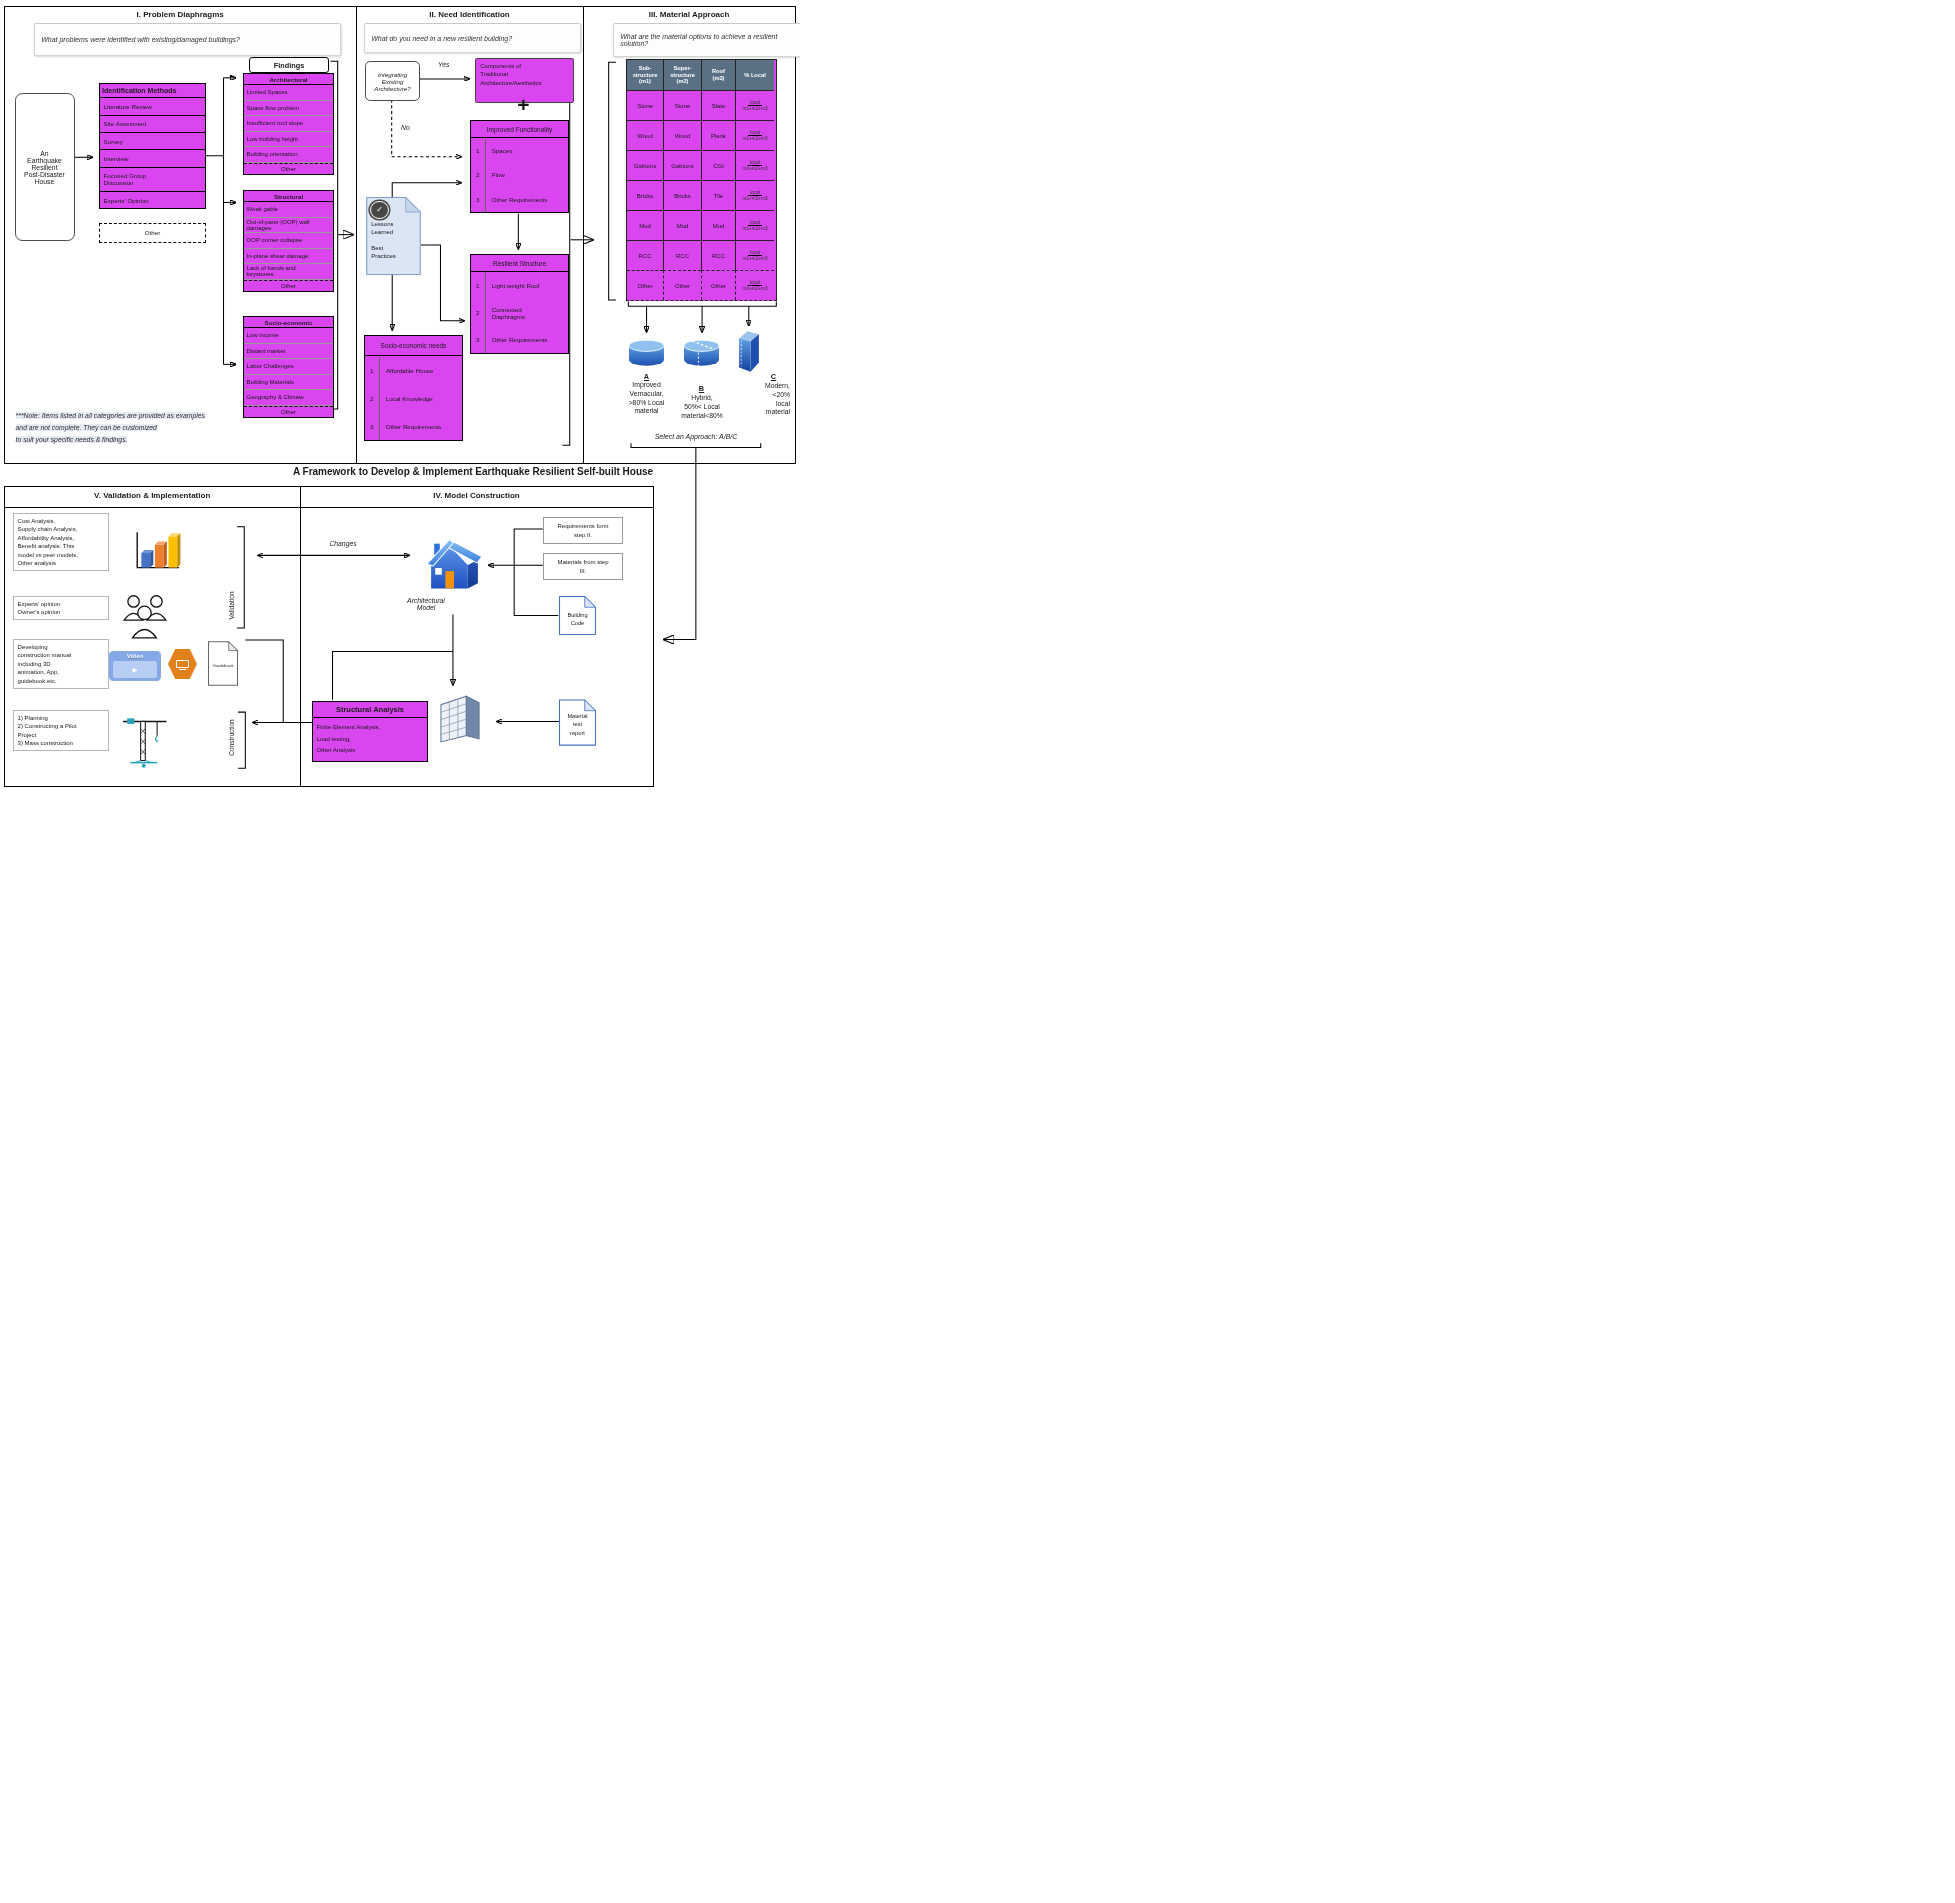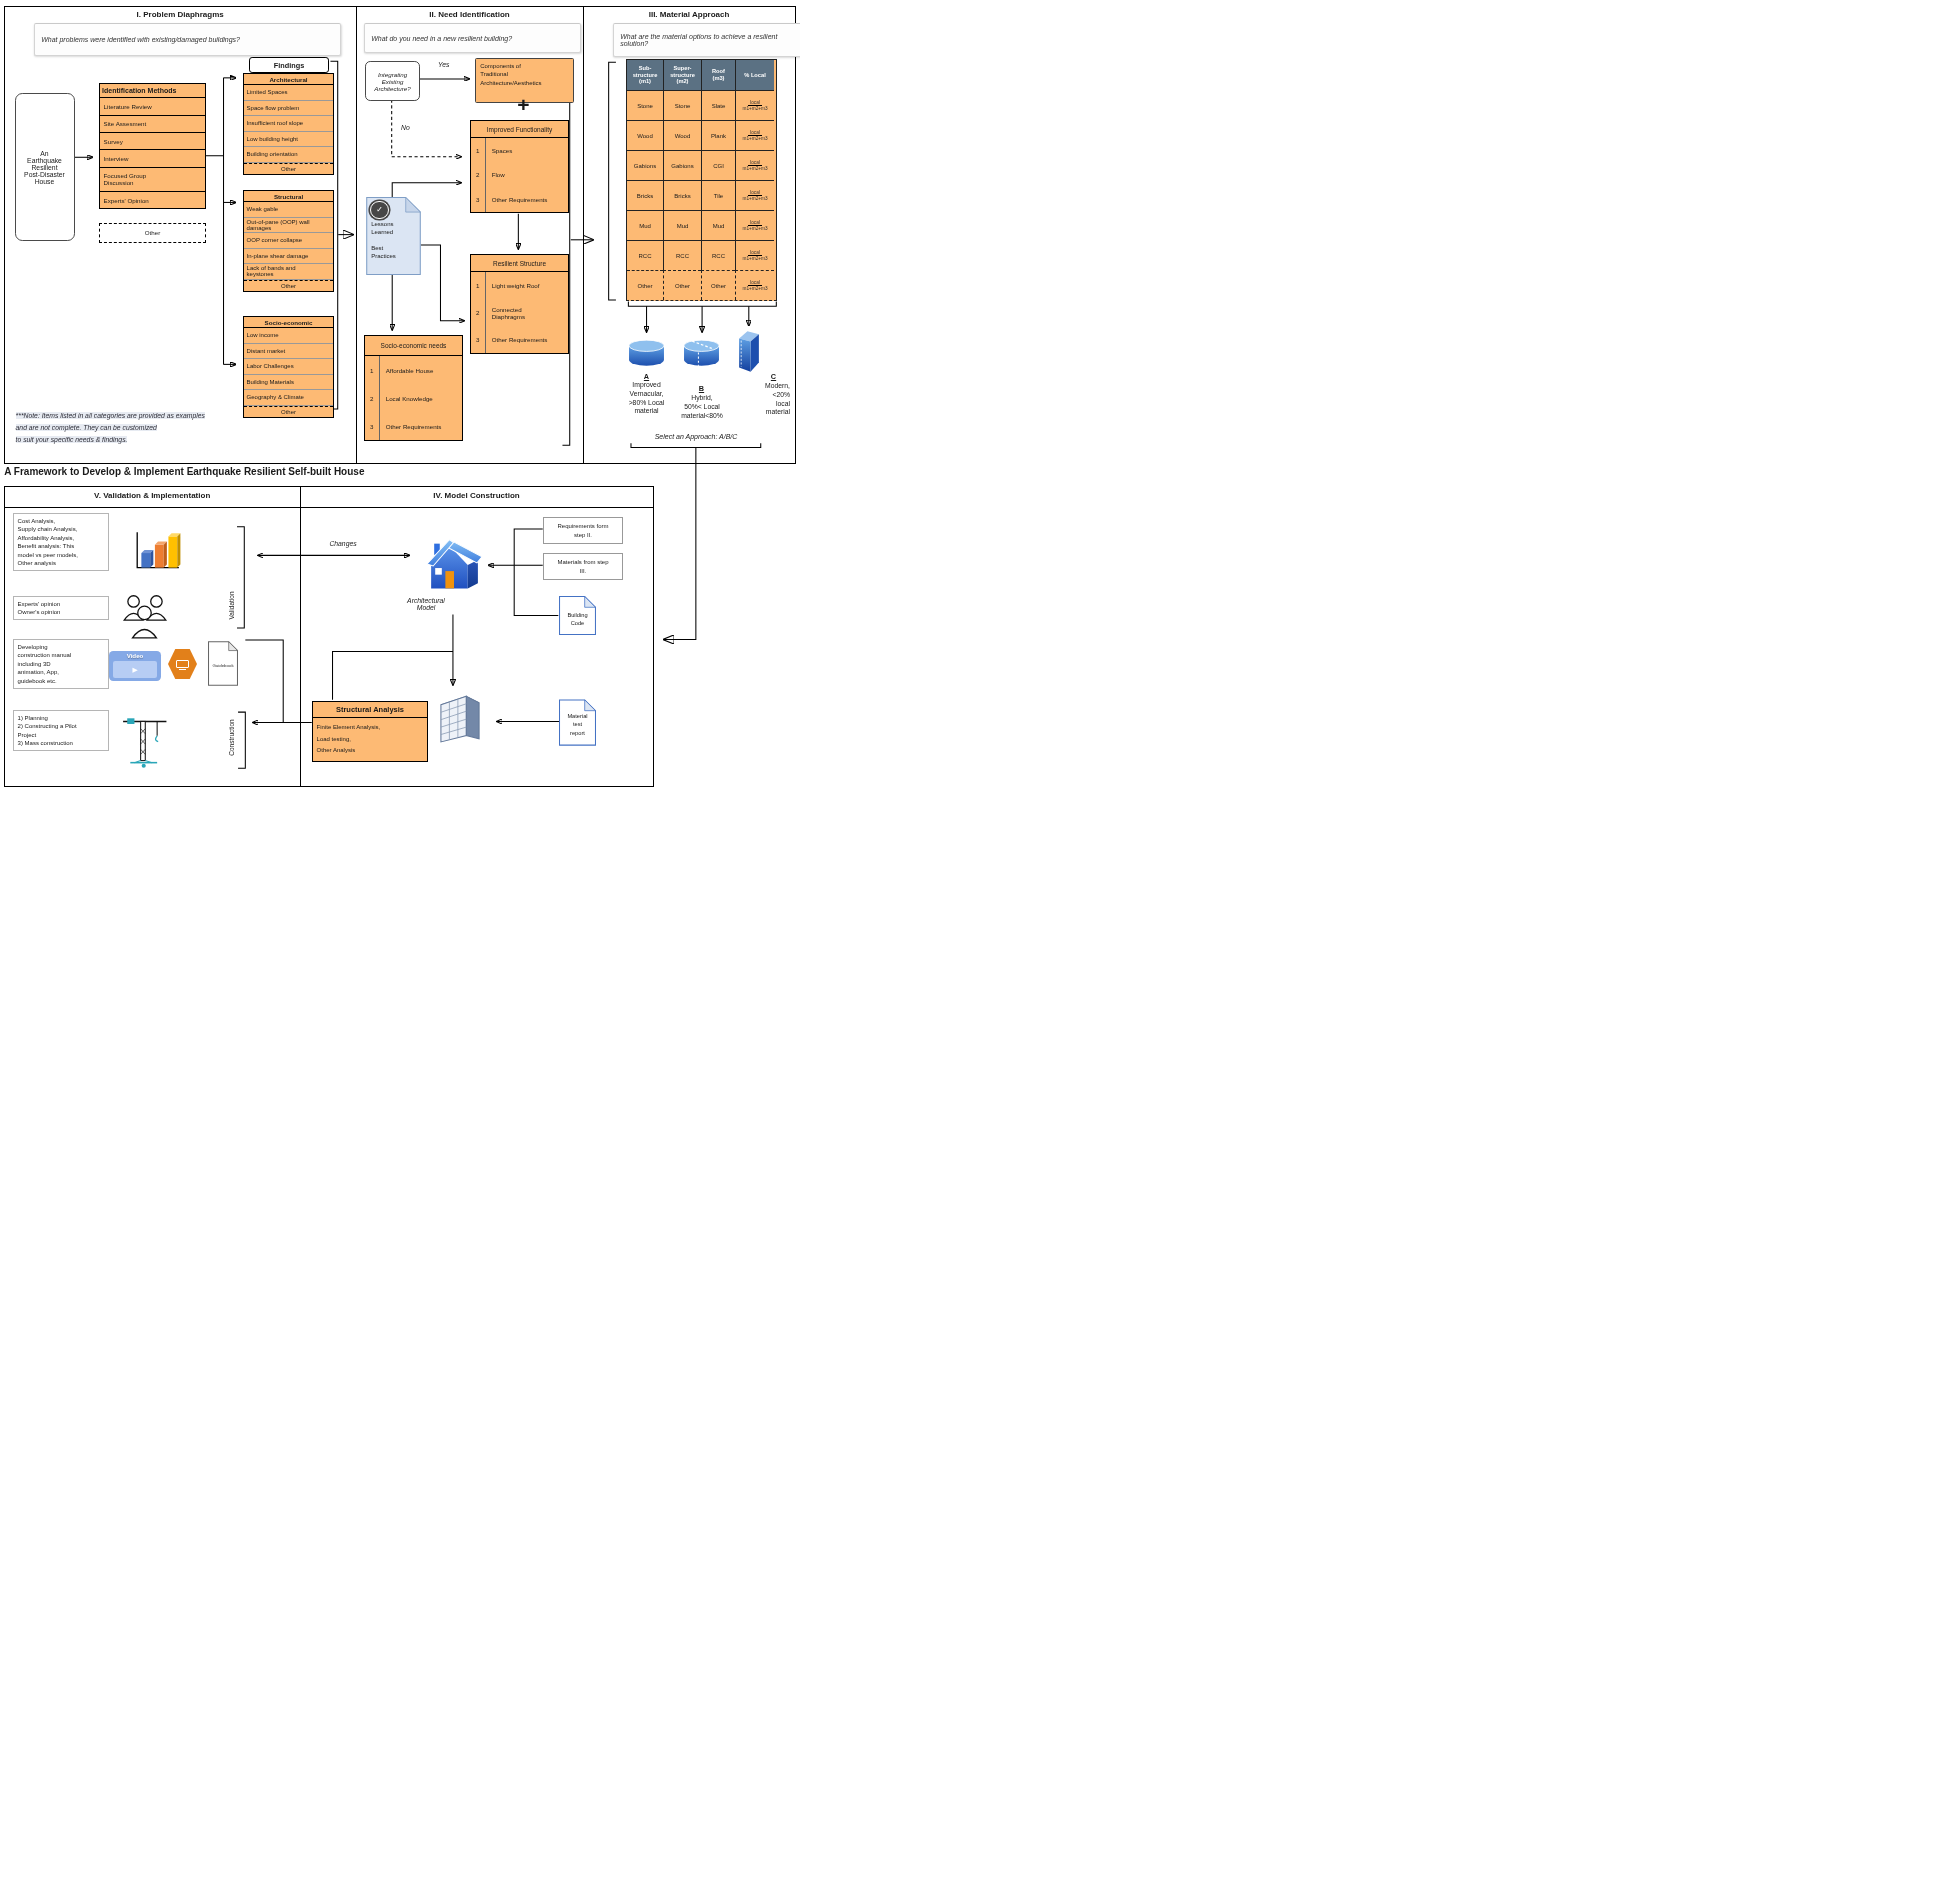--- a/index.html
+++ b/index.html
@@ -11,21 +11,21 @@
   .frame{position:absolute;border:1px solid #000;z-index:0;}
   .vline{position:absolute;width:1px;background:#000;z-index:0;}
   .hline{position:absolute;height:1px;background:#000;z-index:0;}
   .phead{font-weight:bold;font-size:8px;text-align:center;z-index:2;position:absolute;}
   .bubble{background:#fdfdfd;border:0.5px solid #d4d4d4;border-top:1.6px solid #c9c9c9;border-radius:2.1px;
           box-shadow:0.5px 1px 2.1px rgba(0,0,0,.15);font-style:italic;font-size:7px;color:#333;
           display:flex;align-items:center;padding:1px 6.2px;}
   .pre{white-space:pre-line;}
   .rbox{border:1px solid #4a4a4a;border-radius:7.3px;background:#fff;display:flex;align-items:center;
         justify-content:center;text-align:center;font-size:6.8px;}
-  .idm,.ftab,.nt,.mat,.sa,.sbox{background:#fdba74;}
+  .idm,.ftab,.nt,.mat,.sa,.sbox{background:#d946ef;}
   .idm{border:1px solid #000;font-size:6.2px;}
   .idm-hd{font-weight:bold;font-size:7px;padding:3.1px 2.1px;border-bottom:1px solid #000;}
   .idm-row{padding:4.7px 3.6px;border-bottom:0.8px solid #000;white-space:pre-line;}
   .idm-row:last-child{border-bottom:none;}
   .dashedbox{border:1px dashed #000;background:#fff;display:flex;align-items:center;justify-content:center;font-size:6.2px;}
   .ftab{border:1px solid #000;font-size:6px;}
   .f-hd{font-weight:bold;font-size:6.2px;text-align:center;border-bottom:0.8px solid #000;padding:1.6px 0;}
   .f-row{padding:1px 2.6px;border-bottom:0.5px solid #999;min-height:12.5px;display:flex;align-items:center;white-space:pre-line;}
   .f-other{border-top:0.8px dashed #000;text-align:center;padding:2.1px 0;}
   .rounded{border:1px solid #000;border-radius:3.1px;background:#fff;text-align:center;font-weight:bold;font-size:7.3px;
@@ -64,21 +64,21 @@
   .hex{position:absolute;background:#e2801a;clip-path:polygon(25% 0,75% 0,100% 50%,75% 100%,25% 100%,0 50%);
        display:flex;align-items:center;justify-content:center;z-index:2;}
   .hex-mon{width:10.4px;height:6.8px;border:1.3px solid #fff;border-radius:1px;position:relative;}
   .hex-mon:after{content:"";position:absolute;left:2.1px;right:2.1px;bottom:-3.1px;height:1.3px;background:#fff;}
   .gtxt{position:absolute;left:0;width:100%;top:22px;text-align:center;font-size:4.4px;color:#333;}
   .sa{border:1.3px solid #000;}
   .sa-hd{font-weight:bold;font-size:7.5px;text-align:center;padding:3.1px 1px;border-bottom:1px solid #000;}
   .sa-body{font-size:6px;padding:4.2px 3.6px;line-height:1.9;white-space:pre-line;}
   .cbox{border:0.8px solid #999;background:#fff;display:flex;align-items:center;justify-content:center;
         text-align:center;font-size:6px;white-space:pre-line;line-height:1.5;}
-  .title{font-weight:bold;font-size:10px;text-align:left;}
+  .title{font-weight:bold;font-size:10px;text-align:right;}
   .ital{font-style:italic;}
 </style>
 </head>
 <body>
 
 <div id="canvas">
 
   <svg class="overlay" width="800" height="790" viewBox="0 0 1540 1522">
     <defs>
       <marker id="m" markerUnits="userSpaceOnUse" markerWidth="12" markerHeight="10" refX="11" refY="5" orient="auto-start-reverse">

